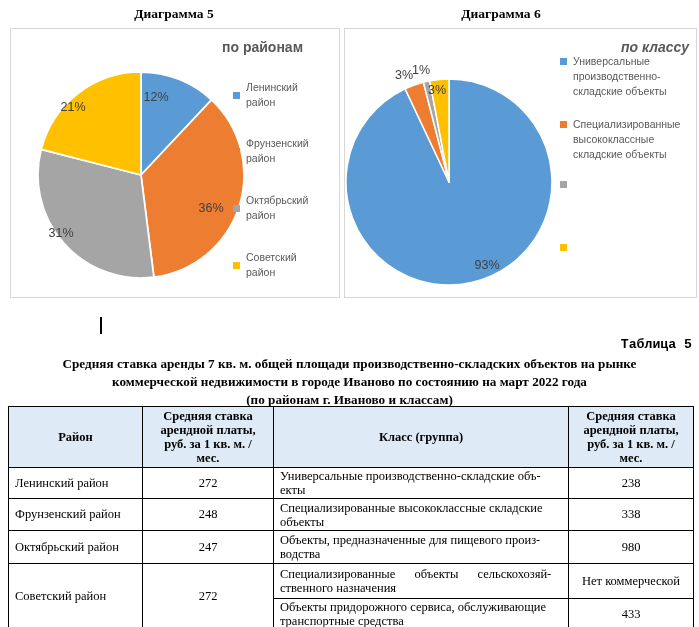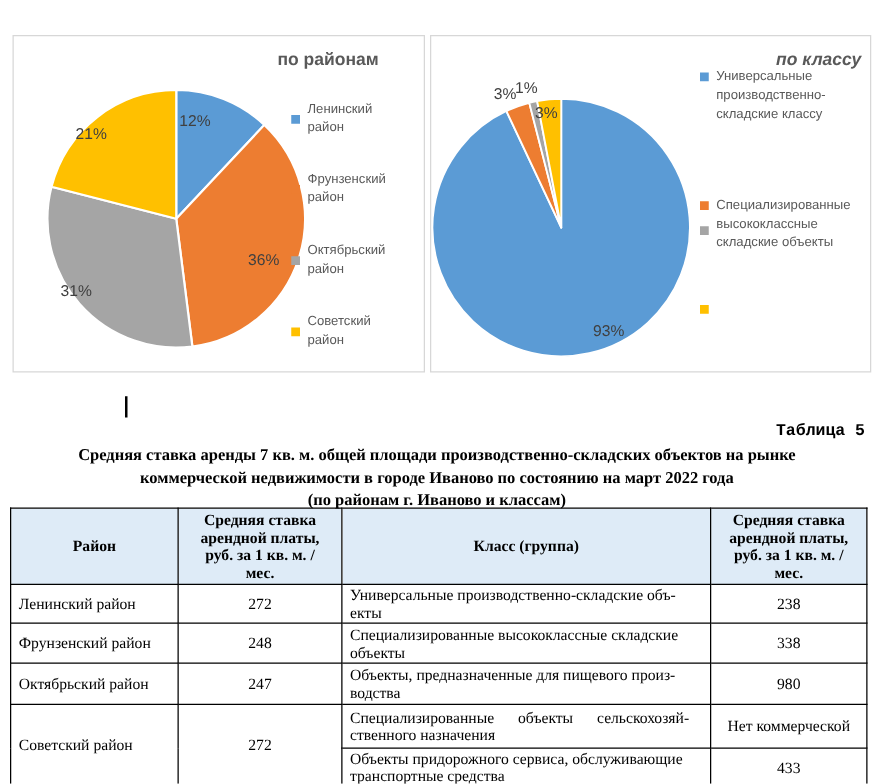--- a/index.html
+++ b/index.html
@@ -40,20 +40,22 @@
   td.cls{text-align:left;padding:1px 4px 1px 6px;vertical-align:middle;white-space:pre-line;line-height:14px;}
   td.cls.spread::first-line{word-spacing:16px;}
   tr.r1 td{height:28px;} tr.r2 td{height:29px;} tr.r3 td{height:30px;}
   tr.r4 td{height:32px;} tr.r5 td{height:27px;}
 </style>
 </head>
 <body>
 
 <div class="page">
 
+  <div class="fig-heading fh-left">Диаграмма 5</div>
+  <div class="fig-heading fh-right">Диаграмма 6</div>
 
   <div class="panel panel-a">
     <div class="chart-title ct-a">по районам</div>
     <svg class="pie-svg" width="328" height="268" viewBox="0 0 328 268">
       <g stroke="#ffffff" stroke-width="1.75" stroke-linejoin="round">
         <path d="M130,146 L130,43 A103,103 0 0 1 200.5,70.9 Z" fill="#5B9BD5"></path>
         <path d="M130,146 L200.5,70.9 A103,103 0 0 1 142.9,248.2 Z" fill="#ED7D31"></path>
         <path d="M130,146 L142.9,248.2 A103,103 0 0 1 30.2,120.4 Z" fill="#A5A5A5"></path>
         <path d="M130,146 L30.2,120.4 A103,103 0 0 1 130,43 Z" fill="#FFC000"></path>
       </g>
@@ -94,23 +96,23 @@
       <text class="pie-label" x="142" y="240" text-anchor="middle">93%</text>
       <text class="pie-label" x="59" y="50" text-anchor="middle">3%</text>
       <text class="pie-label" x="76" y="45" text-anchor="middle">1%</text>
       <text class="pie-label" x="92" y="65" text-anchor="middle">3%</text>
     </svg>
     <div class="legend">
       <div class="legend-item multi" style="left:215px;top:25px;width:130px;">
         <span class="swatch c1"></span>
         <span class="legend-text">Универсальные
 производственно-
-складские классу</span>
+складские объекты</span>
       </div>
-      <div class="legend-item multi" style="left:215px;top:88px;width:130px;margin-top:40px;">
+      <div class="legend-item multi" style="left:215px;top:88px;width:130px;">
         <span class="swatch c2"></span>
         <span class="legend-text">Специализированные
 высококлассные
 складские объекты</span>
       </div>
       <div class="legend-item multi" style="left:215px;top:148px;width:130px;">
         <span class="swatch c3"></span>
       </div>
       <div class="legend-item multi" style="left:215px;top:211px;width:130px;">
         <span class="swatch c4"></span>

